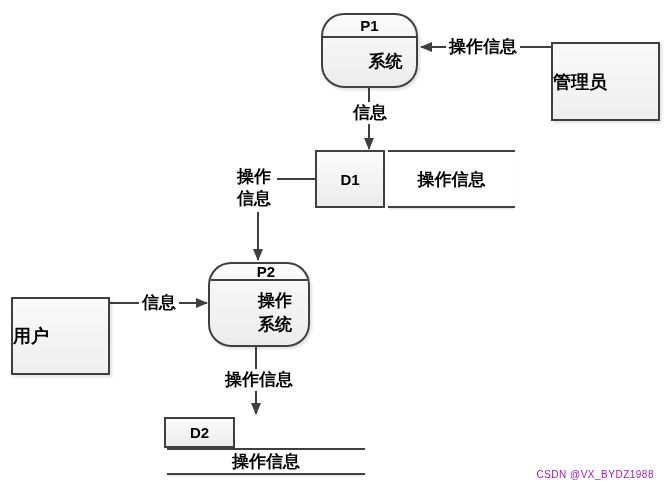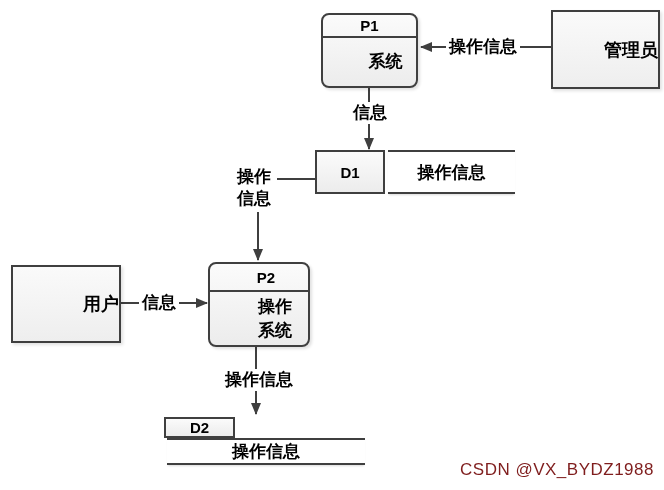--- a/index.html
+++ b/index.html
@@ -8,55 +8,55 @@
     position:relative; width:664px; height:490px; background:#ffffff;
     overflow:hidden;
     font-family:"Liberation Sans","DejaVu Sans",sans-serif;
     color:#000;
   }
   .wires { position:absolute; left:0; top:0; width:664px; height:490px; z-index:1; }
 
   
   .process {
     position:absolute; z-index:2;
-    border:2px solid #3f3f3f; border-radius:8px;
+    border:2px solid #3f3f3f; border-radius:23px;
     background:linear-gradient(180deg,#fbfbfb 0%,#ececec 100%);
     box-shadow:2px 2px 3px rgba(0,0,0,0.12);
     display:flex; flex-direction:column; overflow:hidden;
   }
   .p-head {
     text-align:center; font-weight:bold; font-size:15px;
     border-bottom:2px solid #3f3f3f; flex:0 0 auto;
     display:flex; align-items:center; justify-content:center;
   }
   .p-body {
     flex:1; display:flex; align-items:center; justify-content:center;
     font-weight:bold; font-size:17px; line-height:24px; text-align:center;
     white-space:pre-line;
     margin-left:32px;
   }
   #p1 { left:321px; top:13px;  width:97px;  height:75px; }
   #p1 .p-head { height:23px; }
   #p2 { left:208px; top:262px; width:102px; height:85px; }
-  #p2 .p-head { height:28px;padding-left:14px; }
+  #p2 .p-head { height:17px;padding-left:14px; }
 
   
   .entity {
     position:absolute; z-index:2;
     border:2px solid #3f3f3f;
     background:linear-gradient(180deg,#fafafa 0%,#eeeeee 100%);
     box-shadow:2px 2px 3px rgba(0,0,0,0.12);
-    display:flex; align-items:center; justify-content:flex-end;
-    font-weight:bold; font-size:18px;
+    display:flex; align-items:center; justify-content:flex-start;
+    font-weight:bold; font-size:18px;margin-top:32px;
   }
   #admin { left:551px; top:10px;  width:109px; height:79px; }
-  #user  { left:11px;  top:265px; width:110px;  height:78px; }
+  #user  { left:11px;  top:265px; width:99px;  height:78px; }
 
   
-  .datastore { position:absolute; z-index:2; display:flex; height:44px;text-align:right; }
+  .datastore { position:absolute; z-index:2; display:flex; height:58px;text-align:right; }
   .ds-id {
     border:2px solid #3f3f3f;
     background:linear-gradient(180deg,#fbfbfb 0%,#ececec 100%);
     display:flex; align-items:center; justify-content:center;
     font-weight:bold; font-size:15px; height:100%;
   }
   .ds-strip {
     flex:1; height:100%; margin-left:3px;
     border-top:2px solid #3f3f3f; border-bottom:2px solid #3f3f3f;
     box-shadow:0 2px 2px -1px rgba(0,0,0,0.15);
@@ -76,21 +76,21 @@
     text-align:center; white-space:pre-line;
   }
   #lbl-admin-p1 { left:483px; top:47px;  }
   #lbl-p1-d1    { left:370px; top:113px; }
   #lbl-d1-p2    { left:254px; top:188px; }
   #lbl-user-p2  { left:159px; top:303px; }
   #lbl-p2-d2    { left:259px; top:380px; }
 
   .watermark {
     position:absolute; right:10px; bottom:10px; z-index:3;
-    font-size:17px; letter-spacing:0.5px; color:#7f1d1d; font-weight:normal;
+    font-size:10px; letter-spacing:0.5px; color:#a21caf; font-weight:normal;
   }
 </style>
 </head>
 <body>
 
 <div class="canvas">
 
   <svg class="wires" viewBox="0 0 664 490" xmlns="http://www.w3.org/2000/svg">
     <defs>
       <marker id="arrowhead" markerWidth="13" markerHeight="11" refX="11" refY="5" orient="auto" markerUnits="userSpaceOnUse">

